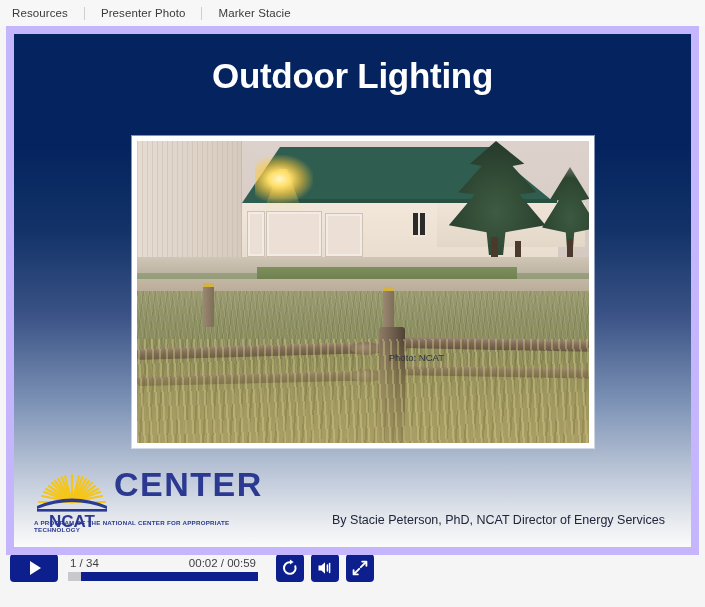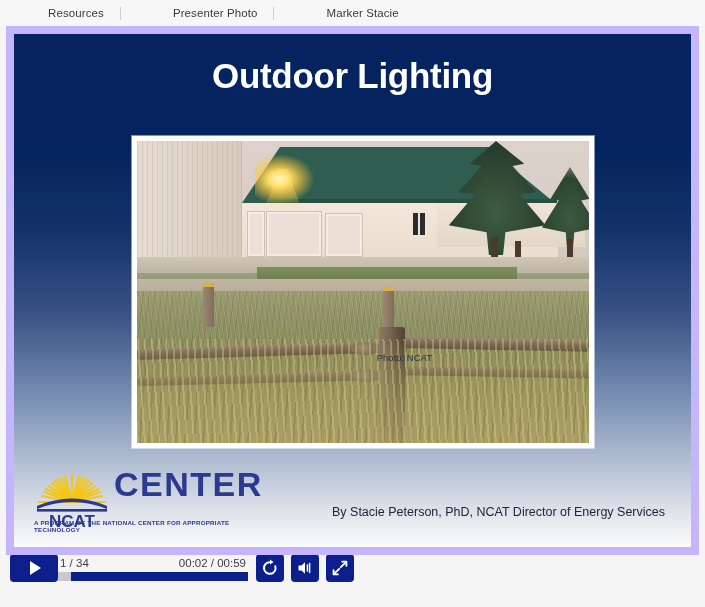--- a/index.html
+++ b/index.html
@@ -33,21 +33,20 @@
     border-bottom: 0px;
   }
   .nav-item {
     font-size: 11.5px;
     color: #3a3a3a;
     padding: 0 14px 0 2px;
     line-height: 26px;
     white-space: nowrap;
     cursor: pointer;
     letter-spacing: 0.1px;
-    margin-left: 36px;
   }
   .nav-sep {
     width: 1px;
     height: 13px;
     background: #cfcfd3;
     margin: 0 14px 0 2px;
     flex: 0 0 1px;
   }
 
   
@@ -247,21 +246,21 @@
       repeating-linear-gradient(86deg, rgba(215,205,140,.40) 0 2px, transparent 2px 7px),
       repeating-linear-gradient(94deg, rgba(110,105,50,.28) 0 2px, transparent 2px 9px),
       linear-gradient(to bottom, rgba(150,150,90,0) 0%, rgba(160,152,92,.55) 45%, rgba(170,158,100,.85) 100%);
   }
 
   .photo-credit {
     position: absolute;
     left: 0; top: 318px;
     width: 430px;
     text-align: right;
-    padding-right: 12px;
+    padding-right: 0;
     font-size: 9.5px;
     color: #2b3240;
   }
 
   
   .logo-block {
     position: absolute;
     left: 18px;
     bottom: 10px;
     width: 244px;
@@ -283,35 +282,36 @@
   .attra-foot {
     position: absolute; left: 2px; top: 52px;
     font-size: 6.2px; font-weight: bold; color: #2b3990;
     letter-spacing: 0.25px;
   }
 
   
   .credits {
     position: absolute;
     right: 26px;
-    bottom: 26px;
+    bottom: 18px;
     text-align: right;
     color: #20263a;
     font-size: 12.5px;
     line-height: 18px;
   }
 
   
   .controls {
     flex: 0 0 78px;
     height: 78px;
     background: #f5f5f6;
     display: flex;
     align-items: center;
     padding: 0 10px;
+    gap: 10px;
   }
   .play-btn {
     width: 48px; height: 28px;
     background: #0c1f8c;
     border-radius: 4px;
     display: flex; align-items: center; justify-content: center;
     cursor: pointer; flex: 0 0 48px;
   }
   .play-tri {
     width: 0; height: 0;

